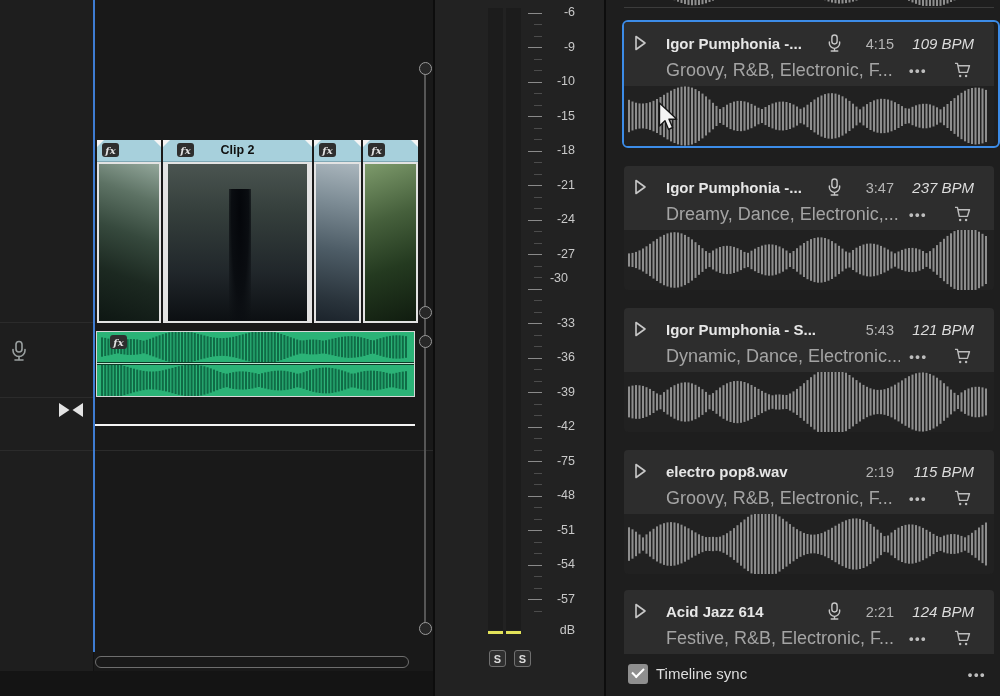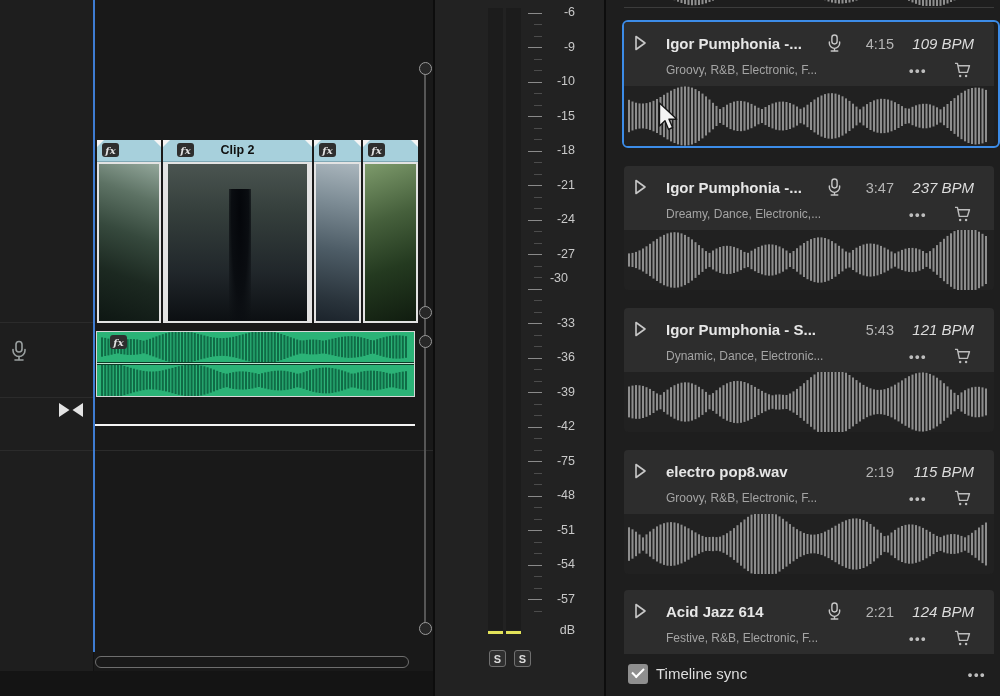--- a/index.html
+++ b/index.html
@@ -80,21 +80,21 @@
   .card-head{position:relative;width:370px;height:64px;background:#2d2d2d;border-radius:4px 4px 0 0;}
   .row1{display:flex;align-items:center;height:24px;padding:9px 20px 0 10px;}
   .play-btn{width:32px;flex:0 0 32px;display:flex;align-items:center;}
   .t-title{flex:0 1 auto;min-width:0;overflow:hidden;white-space:nowrap;
       font-size:15px;font-weight:700;color:#e6e6e6;}
   .right-group{margin-left:auto;display:flex;align-items:flex-end;}
   .mic-slot{width:24px;display:flex;justify-content:center;align-items:center;}
   .t-dur{width:48px;text-align:right;font-size:14.5px;color:#b5b5b5;margin-right:10px;}
   .t-bpm{width:70px;text-align:right;font-size:15px;color:#dcdcdc;font-style:italic;}
   .row2{display:flex;align-items:center;height:24px;padding:3px 14px 0 42px;}
-  .t-tags{flex:1 1 auto;min-width:0;overflow:hidden;white-space:nowrap;font-size:12px;color:#a4a4a4;}
+  .t-tags{flex:1 1 auto;min-width:0;overflow:hidden;white-space:nowrap;font-size:18px;color:#a4a4a4;}
   .dots{width:36px;text-align:center;color:#bdbdbd;font-size:13px;font-weight:bold;
       letter-spacing:1.5px;margin-right:8px;cursor:default;}
   .cart{width:36px;display:flex;justify-content:center;align-items:center;}
   .card-wave{width:370px;height:60px;background:#212121;border-radius:0 0 4px 4px;overflow:hidden;}
 
   #music-footer{position:absolute;left:0;top:654px;width:396px;height:42px;background:#1e1e1e;z-index:10;}
   .checkbox{position:absolute;left:22px;top:10px;width:20px;height:20px;background:#8f8f8f;border-radius:3px;}
   .checkbox.checked::after{content:'';position:absolute;left:4px;top:4px;width:10px;height:5px;
       border-left:2.5px solid #fff;border-bottom:2.5px solid #fff;transform:rotate(-45deg);}
   .sync-label{position:absolute;left:50px;top:0;height:42px;line-height:40px;font-size:15px;color:#dedede;}

